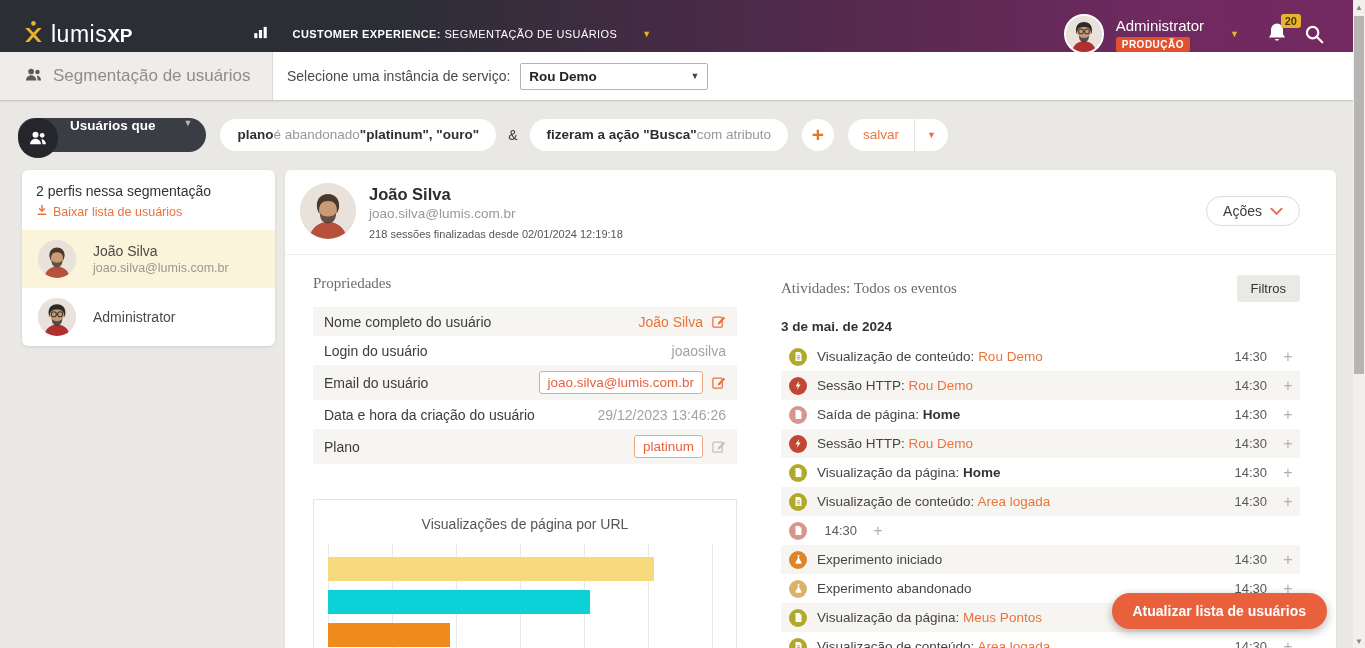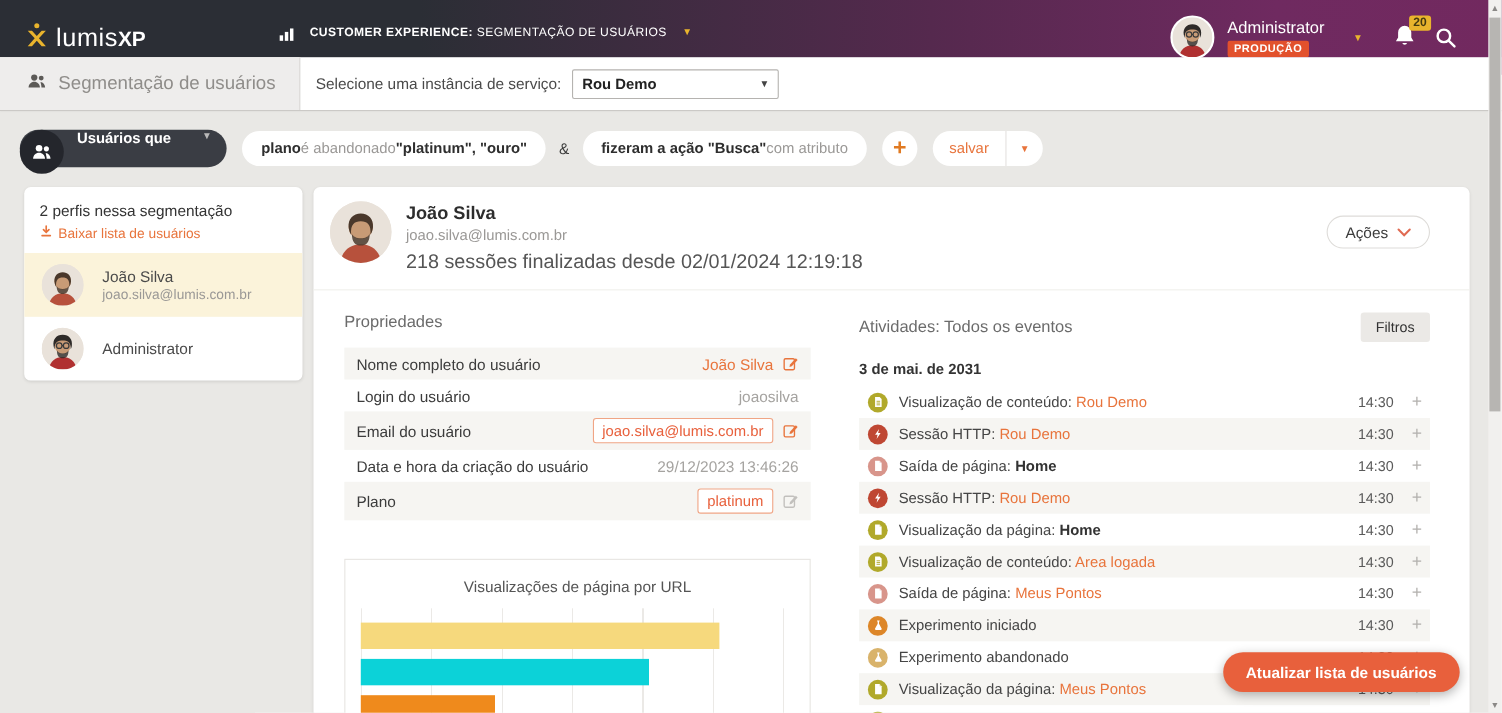--- a/index.html
+++ b/index.html
@@ -10,21 +10,21 @@
   }
   
   .topbar {
     height:68px; display:flex; align-items:center;
     background:linear-gradient(90deg,#2b2e35 0%,#2b2e35 28%,#55294e 62%,#6f2a60 85%,#72295f 100%);
     padding:0 40px 0 22px;
   }
   .logo { display:flex; align-items:center; gap:7px; }
   .logo-text { color:#fff; font-size:23px; letter-spacing:.5px; font-weight:300; }
   .logo-text b { font-weight:800; font-size:19px; letter-spacing:0; }
-  .module { display:flex; gap:14px; margin-left:120px; }
+  .module { display:flex; align-items:center; gap:25px; margin-left:120px; }
   .module-label { color:#fff; font-size:11px; letter-spacing:.4px; }
   .module-label b { font-weight:800; }
   .caret-gold { color:#e9b42d; font-size:9px; }
   .top-right { margin-left:auto; display:flex; align-items:center; gap:12px; }
   .avatar { border-radius:50%; overflow:hidden; background:#e9e2da; flex:none; }
   .avatar svg { display:block; width:100%; height:100%; }
   .top-avatar { width:40px; height:40px; border:2px solid #fff; }
   .user-block { display:flex; flex-direction:column; gap:3px; }
   .user-name { color:#fff; font-size:15px; }
   .env-badge { background:#e2512d; color:#fff; font-size:10px; font-weight:700; letter-spacing:.5px;
@@ -81,28 +81,28 @@
   .profile-row-email { font-size:12.5px; color:#9a9896; margin-top:2px; }
   
   .main-card { position:absolute; left:285px; top:170px; width:1051px; height:545px;
     background:#fff; border-radius:6px 6px 0 0; box-shadow:0 1px 3px rgba(0,0,0,.08); }
   .profile-header { display:flex; align-items:flex-start; padding:13px 36px 14px 15px;
     border-bottom:1px solid #f0efec; }
   .profile-header .avatar { width:56px; height:56px; }
   .profile-head-info { margin-left:13px; padding-top:2px; }
   .profile-head-name { font-size:16.5px; font-weight:700; color:#2d2d2d; }
   .profile-head-email { font-size:13.5px; color:#9a9896; margin-top:2px; }
-  .profile-head-sessions { font-size:18px; color:#555; margin-top:7px; }
+  .profile-head-sessions { font-size:11px; color:#555; margin-top:7px; }
   .actions-btn { margin-left:auto; margin-top:13px; display:flex; align-items:center; gap:8px;
     border:1px solid #dedcd9; border-radius:15px; background:#fff; height:30px; padding:0 16px;
     font-size:14px; color:#3c3c3c; cursor:pointer; }
   .columns { display:flex; margin:20px 36px 0 28px; }
   .col-left { width:424px; flex:none; }
   .col-right { flex:1; margin-left:44px; }
-  .section-title { font-size:15px; color:#6b6b6b; }
+  .section-title { font-size:15px; color:#6b6b6b;font-family:Liberation Serif, serif; }
   
   .props-table { margin-top:15px; }
   .prop-row { display:flex; align-items:center; padding:6px 11px; min-height:29px;gap:36px; }
   .prop-row.alt { background:#f6f5f2; }
   .prop-label { flex:1; font-size:14px; color:#3c3c3c; }
   .prop-value { font-size:14px; color:#a5a3a0; display:flex; align-items:center; gap:8px; }
   .prop-value .val-link { color:#e8743c; }
   .prop-value .val-boxed { color:#e8603c; border:1px solid #f0a585; border-radius:3px;
     padding:3px 8px; background:#fff; font-size:13.5px; }
   .edit-btn { width:15px; height:15px; cursor:pointer; flex:none; }
@@ -384,21 +384,21 @@
             <div class="chart-bar" style="width: 121.6px; background: rgb(239, 138, 28);"></div>
           </div>
       </div>
     </div>
 
     <div class="col-right">
       <div class="act-head">
         <div class="section-title">Atividades: Todos os eventos</div>
         <button class="filters-btn">Filtros</button>
       </div>
-      <div class="act-date">3 de mai. de 2031</div>
+      <div class="act-date">3 de mai. de 2024</div>
       <div id="act-list">
           <div class="act-row">
     <span class="act-icon" style="background: rgb(177, 169, 43);">
               <svg viewBox="0 0 24 24">
                 <path fill="#fff" d="M5.5 2h9l4 4v16h-13z"></path>
                 <g stroke="#b1a92b" stroke-width="1.8">
                   <line x1="8.5" y1="10.5" x2="15.5" y2="10.5"></line>
                   <line x1="8.5" y1="14" x2="15.5" y2="14"></line>
                   <line x1="8.5" y1="17.5" x2="15.5" y2="17.5"></line>
                 </g>
@@ -465,21 +465,20 @@
     <span class="act-time">14:30</span>
     <span class="act-plus">+</span>
   </div>
           <div class="act-row">
     <span class="act-icon" style="background: rgb(216, 149, 139);">
               <svg viewBox="0 0 24 24">
                 <path fill="#fff" d="M5.5 2h9l4 4v16h-13z"></path>
                 <path fill="#d8958b" opacity=".45" d="M14.5 2l4 4h-4z"></path>
               </svg>
             </span>
-    <span class="act-text">Saída de página: <span class="act-target-link">Meus Pontos</span></span>
     <span class="act-time">14:30</span>
     <span class="act-plus">+</span>
   </div>
           <div class="act-row alt">
     <span class="act-icon" style="background: rgb(221, 134, 40);">
               <svg viewBox="0 0 24 24" fill="#fff">
                 <path d="M9.5 2.5h5v1.4l-1.2 1V9l5.4 9.6A2 2 0 0 1 16.9 21H7.1a2 2 0 0 1-1.8-2.4L10.7 9V4.9l-1.2-1z"></path>
               </svg>
             </span>
     <span class="act-text">Experimento iniciado</span>

